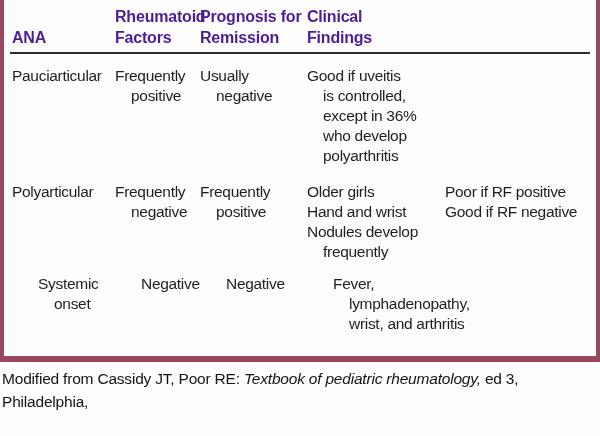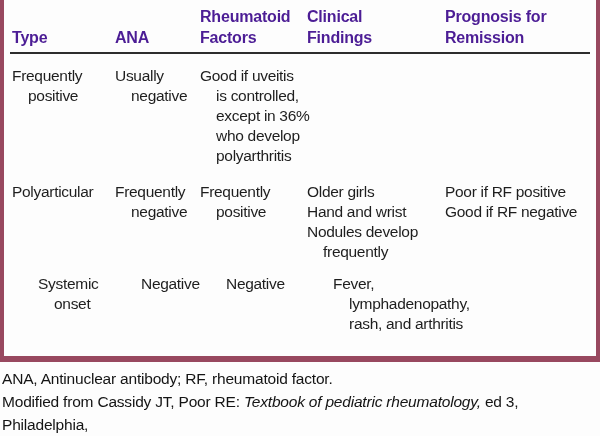--- a/index.html
+++ b/index.html
@@ -62,32 +62,32 @@
     color: #141414;
     letter-spacing: -0.2px;
   }
   .it { font-style: italic; }
 </style>
 </head>
 <body>
 
 <div class="tbl">
   <div class="grid hdr">
-    <div class="hcell">Type</div>
     <div class="hcell">ANA</div>
     <div class="hcell">Rheumatoid
 Factors</div>
+    <div class="hcell">Prognosis for
+Remission</div>
     <div class="hcell">Clinical
 Findings</div>
-    <div class="hcell">Prognosis for
-Remission</div>
   </div>
   <div class="rule"></div>
 
   <div class="grid row r1">
+    <div class="cell">Pauciarticular</div>
     <div class="cell">Frequently
     positive</div>
     <div class="cell">Usually
     negative</div>
     <div class="cell">Good if uveitis
     is controlled,
     except in 36%
     who develop
     polyarthritis</div>
   </div>
@@ -106,21 +106,20 @@
 Good if RF negative</div>
   </div>
 
   <div class="grid row r3">
     <div class="cell">Systemic
     onset</div>
     <div class="cell">Negative</div>
     <div class="cell">Negative</div>
     <div class="cell">Fever,
     lymphadenopathy,
-    rash, and arthritis</div>
+    wrist, and arthritis</div>
   </div>
 </div>
 
 <div class="footer">
-  <div>ANA, Antinuclear antibody; RF, rheumatoid factor.</div>
   <div><span>Modified from Cassidy JT, Poor RE: </span><span class="it">Textbook of pediatric rheumatology,</span><span> ed 3, Philadelphia,</span></div>
 
 </div>
 
 </body></html>

